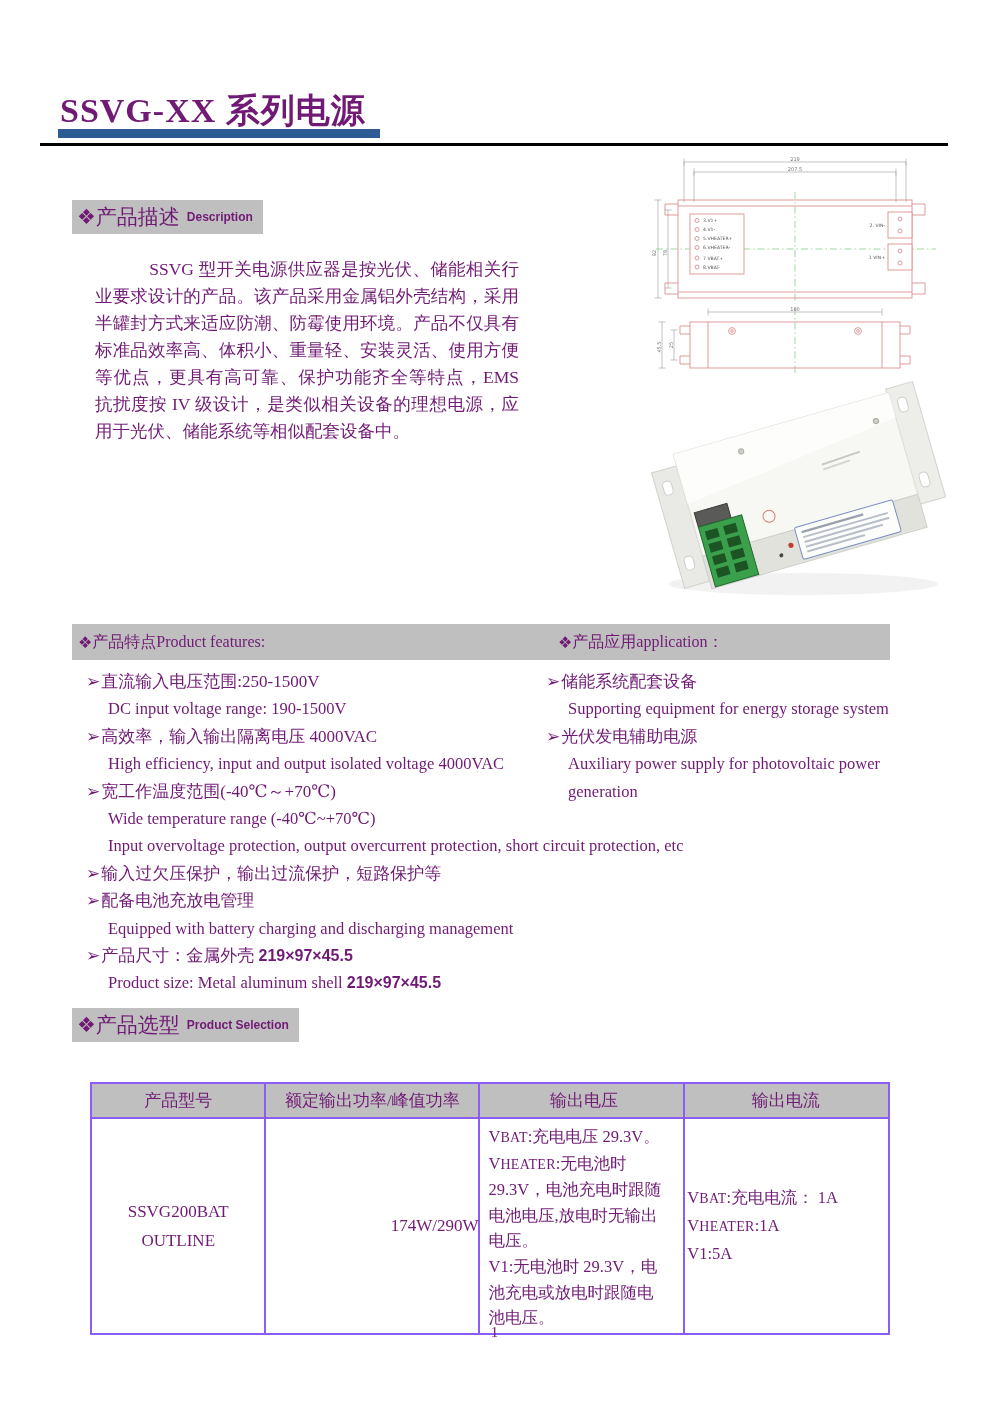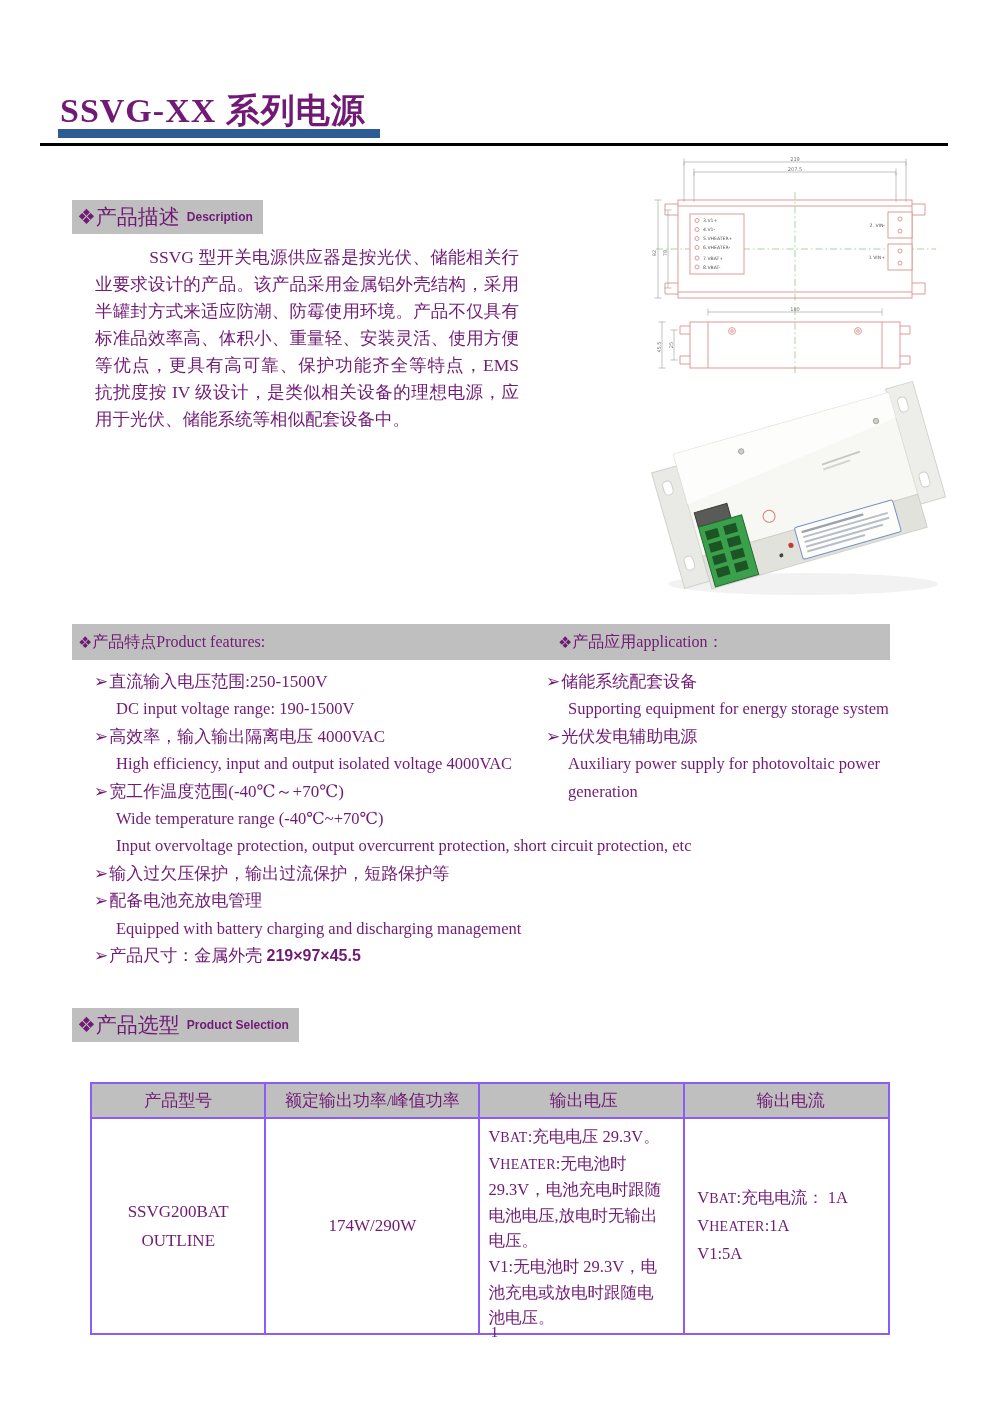--- a/index.html
+++ b/index.html
@@ -28,47 +28,47 @@
     font-family:"Liberation Sans","DejaVu Sans",sans-serif; }
   #desc-header { left:72px; top:184px; }
   #selection-header { left:72px; top:992px; }
   .band { position:absolute; left:72px; top:608px; width:818px; height:36px; background:#bfbfbf; }
   .band .hdr { position:absolute; top:0; height:36px; display:flex; align-items:center; white-space:nowrap; }
   #features-header { left:6px; }
   #application-header { left:486px; }
 
   
   .desc-par {
-    position:absolute; left:95px; top:228px; width:424px;
+    position:absolute; left:95px; top:240px; width:424px;
     font-size:17.5px; line-height:27px; text-align:justify; text-indent:3.1em;
   }
 
   
   .flist { position:absolute; font-size:17px; line-height:27.4px; }
-  #features-list { left:94px; top:652px; width:660px; }
+  #features-list { left:86px; top:652px; width:660px; }
   #application-list { left:546px; top:652px; width:372px; }
   .f-line .b { margin-right:1px; }
   .f-line.en { padding-left:22px; font-size:16.5px; }
   .dim-sans { font-family:"Liberation Sans","DejaVu Sans",sans-serif; font-weight:bold; font-size:16px; }
 
   
   .sel-table {
     position:absolute; left:90px; top:1066px; width:800px;
     border-collapse:collapse; font-size:17px;
   }
   .sel-table th, .sel-table td { border:2px solid #8b5cf6; }
   .sel-table th {
     background:#bfbfbf; font-weight:normal; height:29px;
     text-align:center; font-size:17px;
   }
   .sel-table td { vertical-align:middle; }
   .c-model { width:175px; text-align:center; line-height:29px; }
-  .c-power { width:215px; text-align:center; }
+  .c-power { width:215px; text-align:right; }
   .c-volt  { width:205px; padding:5px 4px 2px 8px; vertical-align:top !important; }
-  .c-curr  { width:205px; padding:5px 4px 5px 12px; }
+  .c-curr  { width:205px; padding:5px 4px 5px 2px; }
   .t-line { line-height:25.6px; font-size:16.5px; white-space:nowrap; }
   .c-curr .t-line { line-height:27px; }
   .vsub { font-size:14px; letter-spacing:0.3px; }
 
   
   #drawing { position:absolute; left:650px; top:138px; }
   #photo { position:absolute; left:643px; top:362px; }
   .dimtext { font-size:5px; fill:#777; font-family:"DejaVu Sans",sans-serif; }
   .pintext { font-size:4.6px; fill:#555; font-family:"DejaVu Sans",sans-serif; }
 
@@ -238,20 +238,21 @@
     <div class="f-line en">DC input voltage range: 190-1500V</div>
     <div class="f-line"><span class="b">➢</span><span>高效率，输入输出隔离电压 4000VAC</span></div>
     <div class="f-line en">High efficiency, input and output isolated voltage 4000VAC</div>
     <div class="f-line"><span class="b">➢</span><span>宽工作温度范围(-40℃～+70℃)</span></div>
     <div class="f-line en">Wide temperature range (-40℃~+70℃)</div>
     <div class="f-line en">Input overvoltage protection, output overcurrent protection, short circuit protection, etc</div>
     <div class="f-line"><span class="b">➢</span><span>输入过欠压保护，输出过流保护，短路保护等</span></div>
     <div class="f-line"><span class="b">➢</span><span>配备电池充放电管理</span></div>
     <div class="f-line en">Equipped with battery charging and discharging management</div>
     <div class="f-line"><span class="b">➢</span><span>产品尺寸：金属外壳 </span><span class="dim-sans">219×97×45.5</span></div>
+    <div class="f-line en"><span>Product size: Metal aluminum shell </span><span class="dim-sans">219×97×45.5</span></div>
   </div>
 
   <div class="flist" id="application-list">
     <div class="f-line"><span class="b">➢</span><span>储能系统配套设备</span></div>
     <div class="f-line en">Supporting equipment for energy storage system</div>
     <div class="f-line"><span class="b">➢</span><span>光伏发电辅助电源</span></div>
     <div class="f-line en">Auxiliary power supply for photovoltaic power generation</div>
   </div>
 
   <div class="sec-header" id="selection-header">

